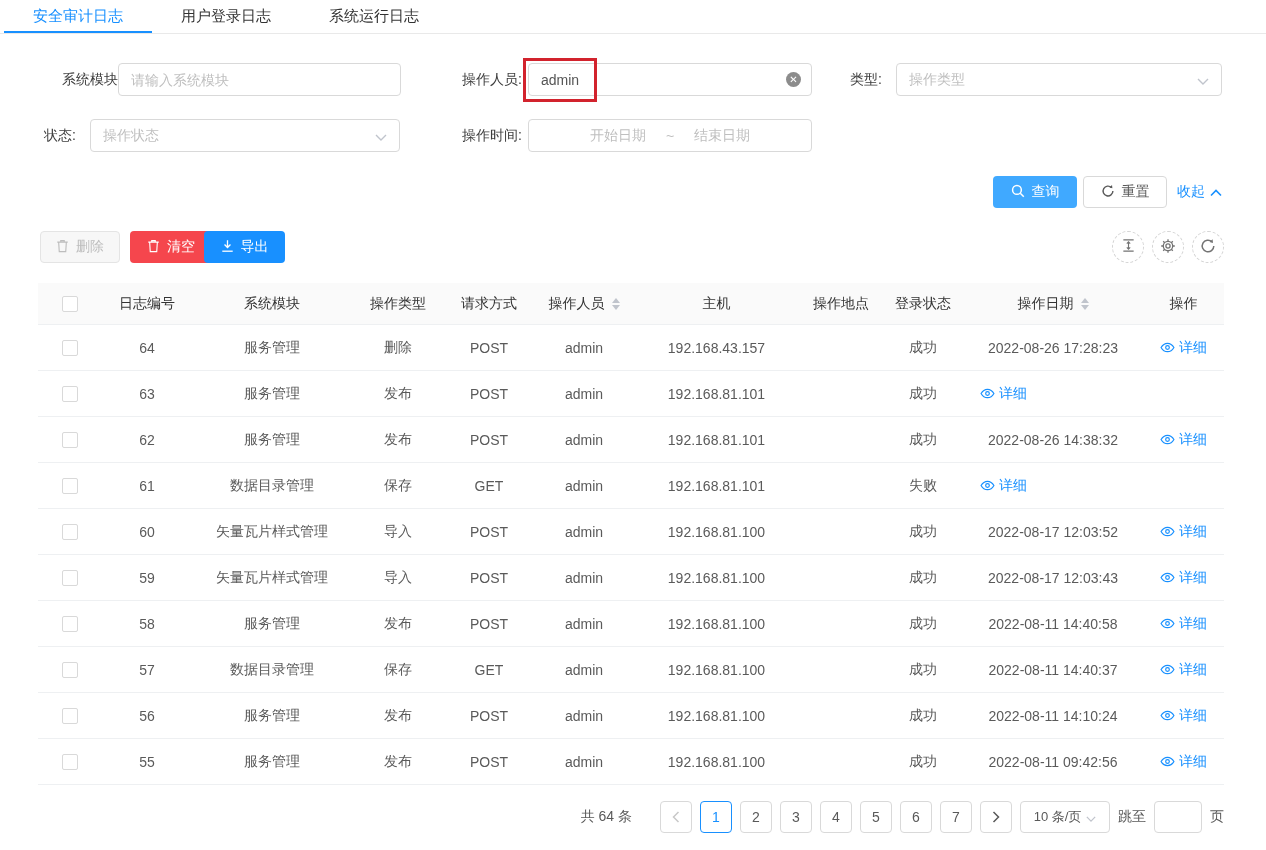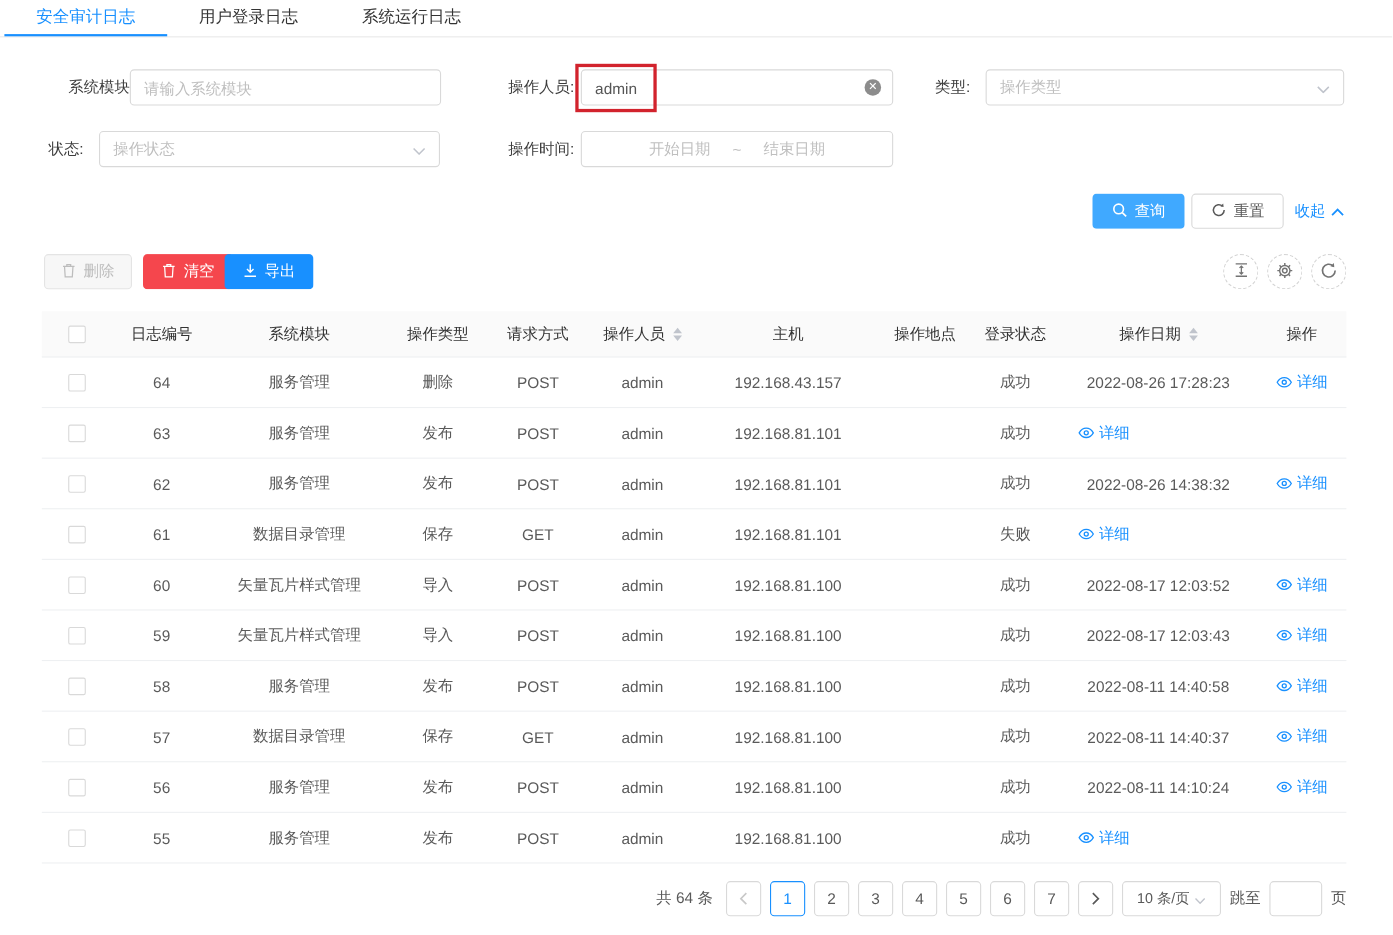--- a/index.html
+++ b/index.html
@@ -63,21 +63,21 @@
   
   .pagination{position:absolute; left:38px; top:801px; width:1186px; display:flex; justify-content:flex-end;
        align-items:center; gap:8px; color:#595959;}
   .pg{min-width:32px; height:32px; border:1px solid #d9d9d9; border-radius:4px; background:#fff;
        display:flex; align-items:center; justify-content:center; color:#595959; font:inherit; cursor:pointer;}
   .pg.active{border-color:var(--primary); color:var(--primary);}
   .pg.disabled{color:#c8c8c8; cursor:not-allowed;}
   .pg-select{width:90px; height:32px; border:1px solid #d9d9d9; border-radius:4px; display:flex;
        align-items:center; justify-content:center; gap:5px; font-size:13px; color:#595959; cursor:pointer;}
   .pg-jump-input{width:48px; height:32px; border:1px solid #d9d9d9; border-radius:4px; font:inherit; outline:none; text-align:center;}
-  .pg-total{margin-right:4px;}
+  .pg-total{margin-right:20px;}
 </style>
 </head>
 <body>
 
 <div class="page">
 
   <div class="tabbar">
       <div class="tab active">安全审计日志</div>
       <div class="tab">用户登录日志</div>
       <div class="tab">系统运行日志</div>
@@ -483,20 +483,21 @@
             <span class="checkbox"></span>
           </div>
           <div class="td" style="width: 90px;">55</div>
           <div class="td" style="width: 160px;">服务管理</div>
           <div class="td" style="width: 92px;">发布</div>
           <div class="td" style="width: 90px;">POST</div>
           <div class="td" style="width: 100px;">admin</div>
           <div class="td" style="width: 165px;">192.168.81.100</div>
           <div class="td" style="width: 84px;"></div>
           <div class="td" style="width: 80px;">成功</div>
+          <div class="td" style="width: 180px;">2022-08-11 09:42:56</div>
           <div class="td" style="width: 81px;">
             <span class="detail-link">
     <span style="display:inline-flex;">
       <svg width="15" height="11" viewBox="0 0 16 12">
                   <path d="M1 6s2.6-4.6 7-4.6S15 6 15 6s-2.6 4.6-7 4.6S1 6 1 6z" fill="none" stroke="currentColor" stroke-width="1.3"></path>
                   <circle cx="8" cy="6" r="2" fill="none" stroke="currentColor" stroke-width="1.3"></circle>
                 </svg>
     </span>
   <span>详细</span>
             </span>

